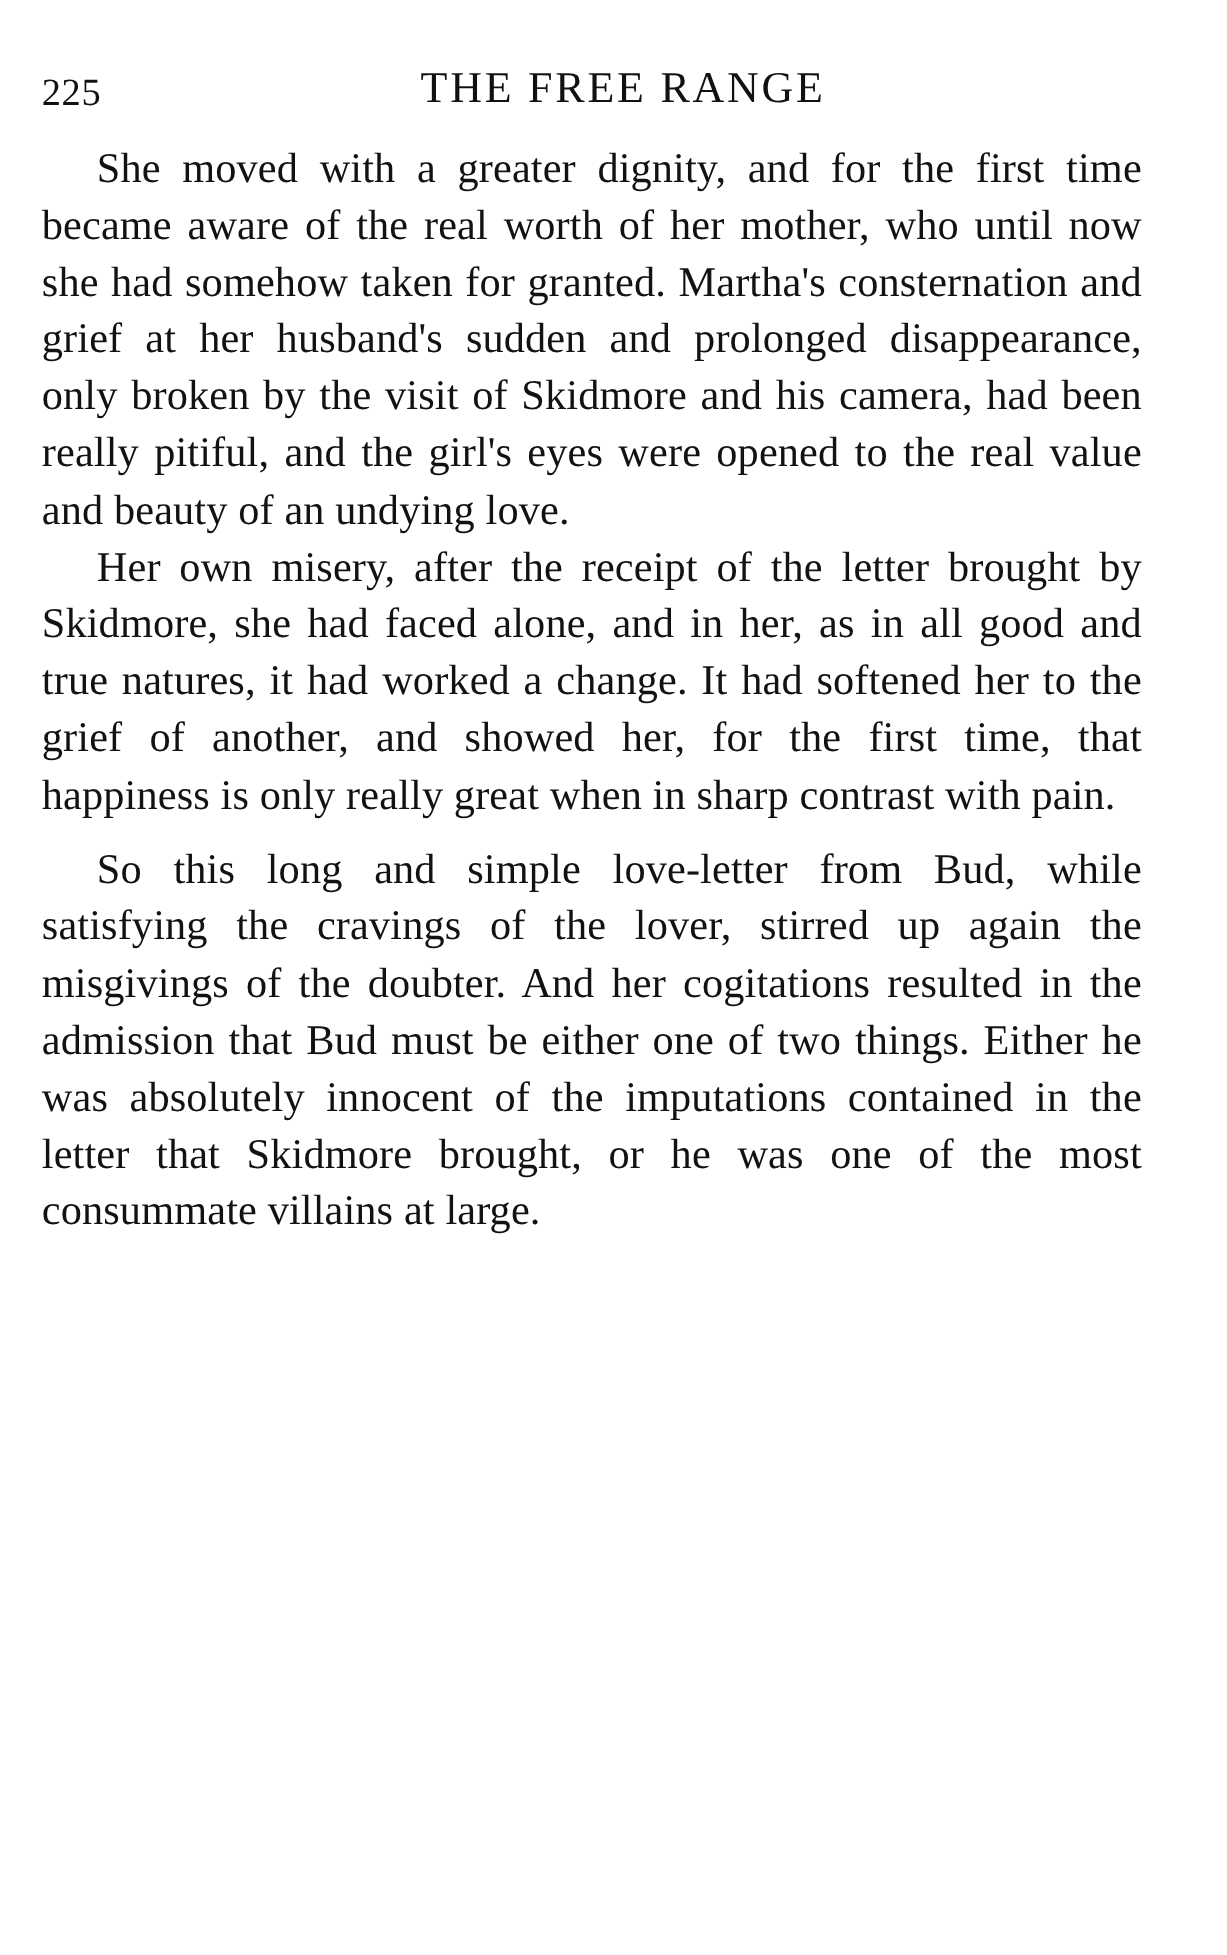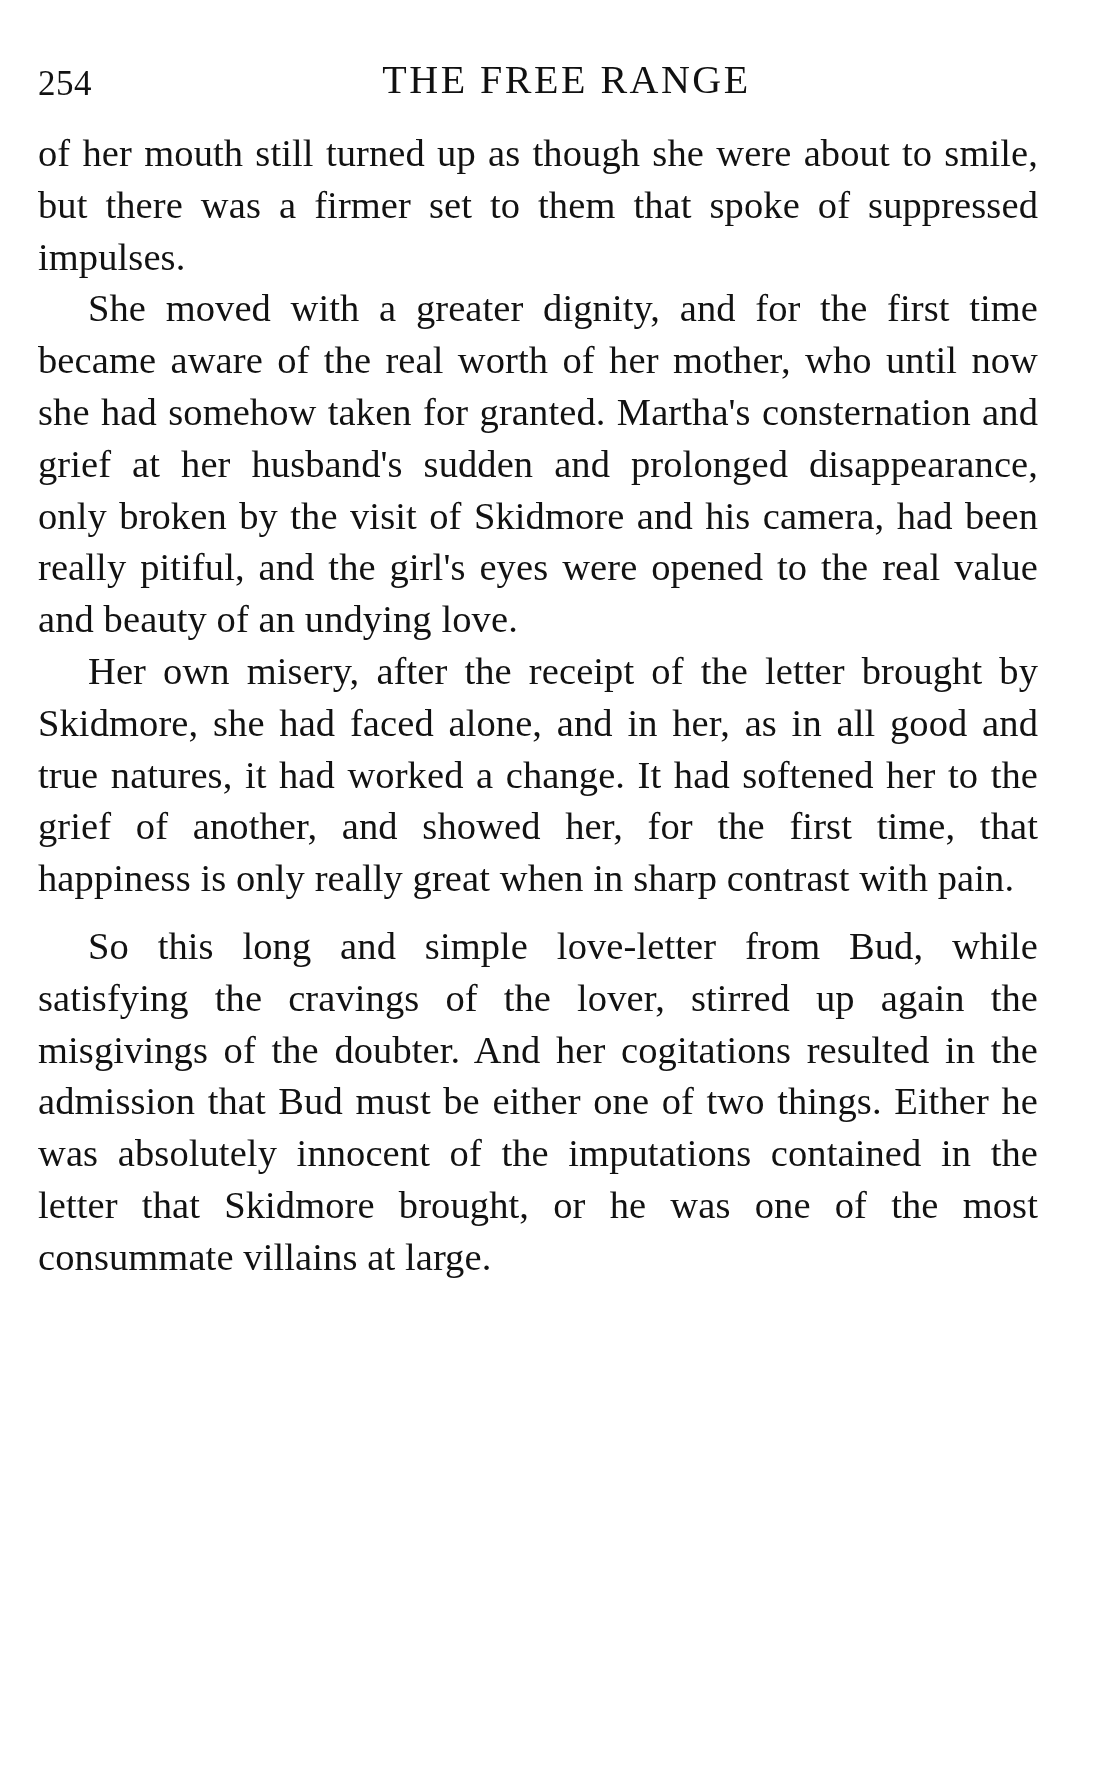--- a/index.html
+++ b/index.html
@@ -76,24 +76,23 @@
     text-align-last: left;
     margin-top: 16px;
   }
 </style>
 </head>
 <body>
 
 <div class="page">
 
   <div class="header">
-    <div class="folio">254</div>
+    <div class="folio">225</div>
     <div class="running-head">THE FREE RANGE</div>
   </div>
 
   <div class="body-text">
-    <p class="para first">of her mouth still turned up as though she were about to smile, but there was a firmer set to them that spoke of suppressed impulses.</p>
     <p class="para">She moved with a greater dignity, and for the first time became aware of the real worth of her mother, who until now she had somehow taken for granted.  Martha's consternation and grief at her husband's sudden and prolonged disappearance, only broken by the visit of Skidmore and his camera, had been really pitiful, and the girl's eyes were opened to the real value and beauty of an undying love.</p>
     <p class="para">Her own misery, after the receipt of the letter brought by Skidmore, she had faced alone, and in her, as in all good and true natures, it had worked a change.  It had softened her to the grief of another, and showed her, for the first time, that happiness is only really great when in sharp contrast with pain.</p>
     <p class="para last-line-left">So this long and simple love-letter from Bud, while satisfying the cravings of the lover, stirred up again the misgivings of the doubter.  And her cogitations resulted in the admission that Bud must be either one of two things.  Either he was absolutely innocent of the imputations contained in the letter that Skidmore brought, or he was one of the most consummate villains at large.</p>
   </div>
 
 </div>
 
 </body></html>

